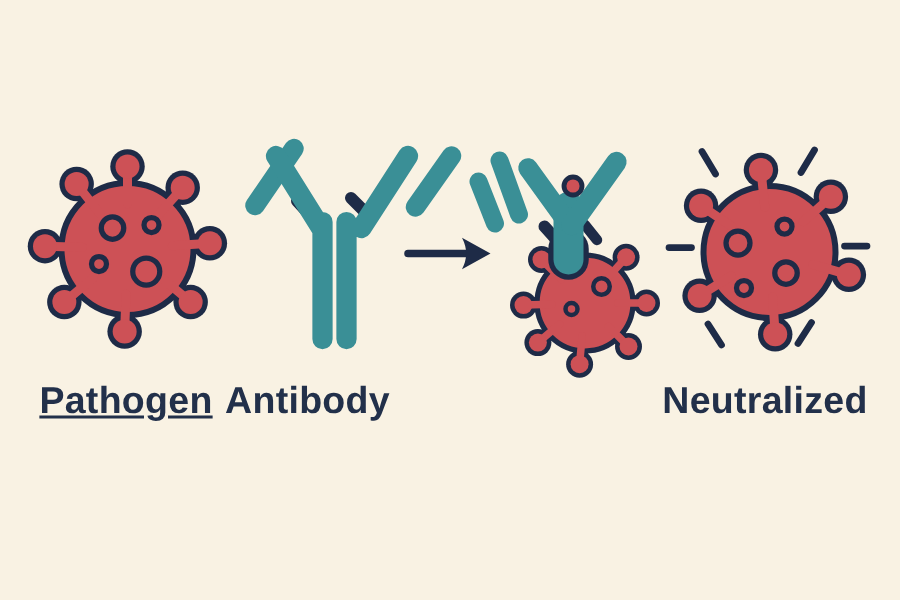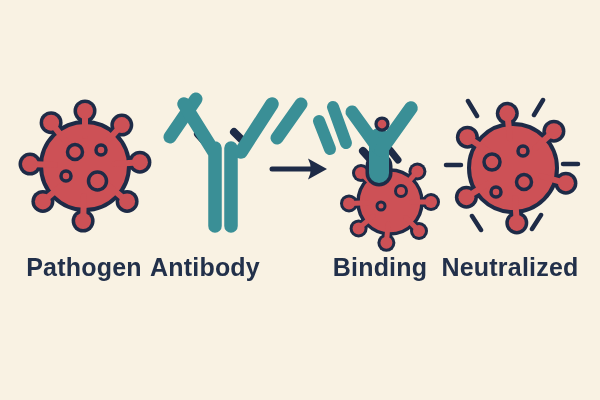--- a/index.html
+++ b/index.html
@@ -14,21 +14,21 @@
   .stage{
     position:relative;width:600px;height:400px;overflow:hidden;
     background:var(--background);
   }
   .stage svg{position:absolute;left:0;top:0;}
   .step-label{
     position:absolute;top:252px;height:30px;line-height:30px;
     text-align:center;font-size:25px;font-weight:bold;
     color:var(--text-navy);letter-spacing:.2px;
   }
-  .lbl-pathogen{left:14px;width:140px;}
+  .lbl-pathogen{left:14px;width:140px;text-decoration:underline;}
   .lbl-antibody{left:135px;width:140px;}
   .lbl-binding{left:310px;width:140px;}
   .lbl-neutralized{left:440px;width:140px;text-align:center;}
   
   .navy-s{stroke:var(--outline-navy);fill:none;}
   .red-s{stroke:var(--virus-red);fill:none;}
   .teal-s{stroke:var(--antibody-teal);fill:none;}
   .navy-f{fill:var(--outline-navy);}
   .red-f{fill:var(--virus-red);}
   .body-c{fill:var(--virus-red);stroke:var(--outline-navy);}
@@ -131,16 +131,15 @@
       <circle class="ring" stroke-width="3.5" cx="524" cy="182" r="7.5"></circle>
       <circle class="ring" stroke-width="3.5" cx="496" cy="192" r="5"></circle>
       <g>
         <path class="navy-s rc" stroke-width="4.5" d="M468,101 L477,116 M543,100 L534,115 M446,165 L461,165 M563,164 L578,164 M472,216 L481,230 M541,215 L532,229"></path>
       </g>
     </g>
   </svg>
 
   <div class="step-label lbl-pathogen">Pathogen</div>
   <div class="step-label lbl-antibody">Antibody</div>
-  <div class="step-label lbl-binding">Binding</div>
   <div class="step-label lbl-neutralized">Neutralized</div>
 
 </div>
 
 </body></html>

